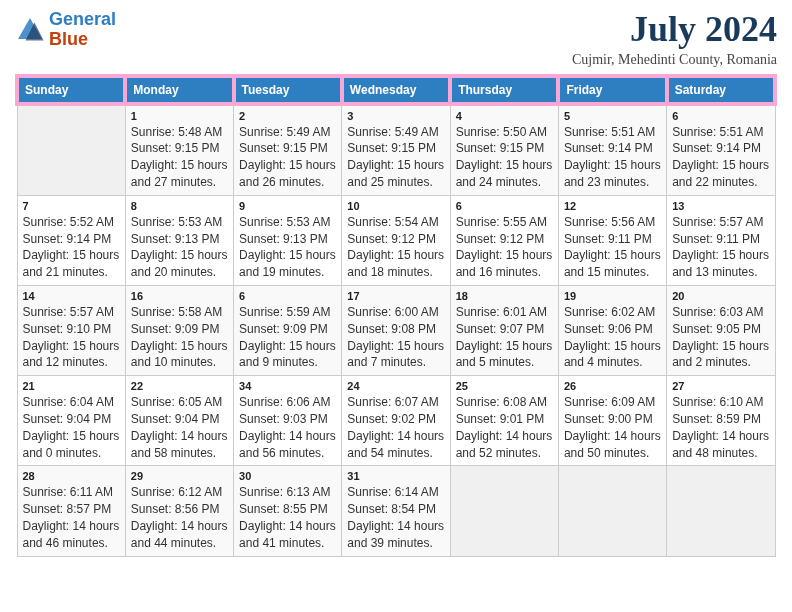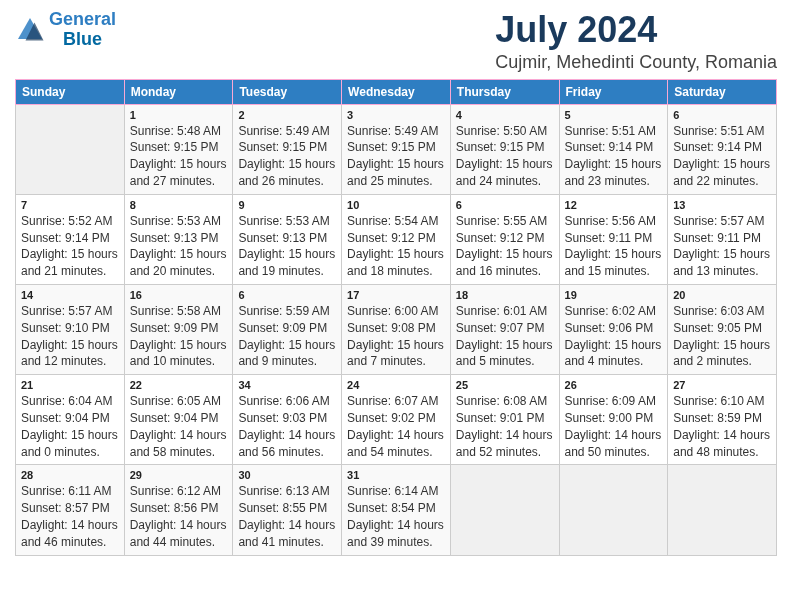--- a/index.html
+++ b/index.html
@@ -34,46 +34,47 @@
       line-height: 1.1;
     }
     .logo-text span {
       color: #2e7ec2;
     }
     .logo-icon {
       width: 30px;
       height: 30px;
     }
     .title-block {
-      text-align: left;
+      text-align: right;
+      font-family: Liberation Serif, serif;
     }
     .main-title {
       font-size: 36px;
       font-weight: bold;
       color: #1a3a5c;
       line-height: 1.1;
     }
     .subtitle {
-      font-size: 18px;
+      font-size: 14px;
       color: #444;
       margin-top: 2px;
     }
     .calendar {
       width: 100%;
       border-collapse: collapse;
       font-size: 10.5px;
     }
     .calendar thead tr th {
       background: #2e7ec2;
       color: #fff;
       font-weight: bold;
       font-size: 12px;
       padding: 5px 6px;
       text-align: left;
-      border: 1px solid #f9a8d4;
+      border: 4px solid #f9a8d4;
     }
     .calendar tbody tr td {
       border: 1px solid #ccc;
       vertical-align: top;
       padding: 4px 5px;
       width: 14.28%;
       min-height: 80px;
       background: #fff;
     }
     .calendar tbody tr:nth-child(odd) td {
@@ -103,21 +104,21 @@
 
 <div class="page">
   <div class="header">
     <div class="logo">
       <svg class="logo-icon" viewBox="0 0 40 40" xmlns="http://www.w3.org/2000/svg">
         <polygon points="20,4 36,32 4,32" fill="#2e7ec2" opacity="0.85"></polygon>
         <polygon points="26,10 38,34 14,34" fill="#1a3a5c" opacity="0.7"></polygon>
       </svg>
       <div class="logo-text">
         <div><span>General</span></div>
-        <div style="color:#0369a1;margin-left:14px;">Blue</div>
+        <div style="color:#c2410c;">Blue</div>
       </div>
     </div>
     <div class="title-block">
       <div class="main-title">July 2024</div>
       <div class="subtitle">Cujmir, Mehedinti County, Romania</div>
     </div>
   </div>
 
   <table class="calendar">
     <thead>

